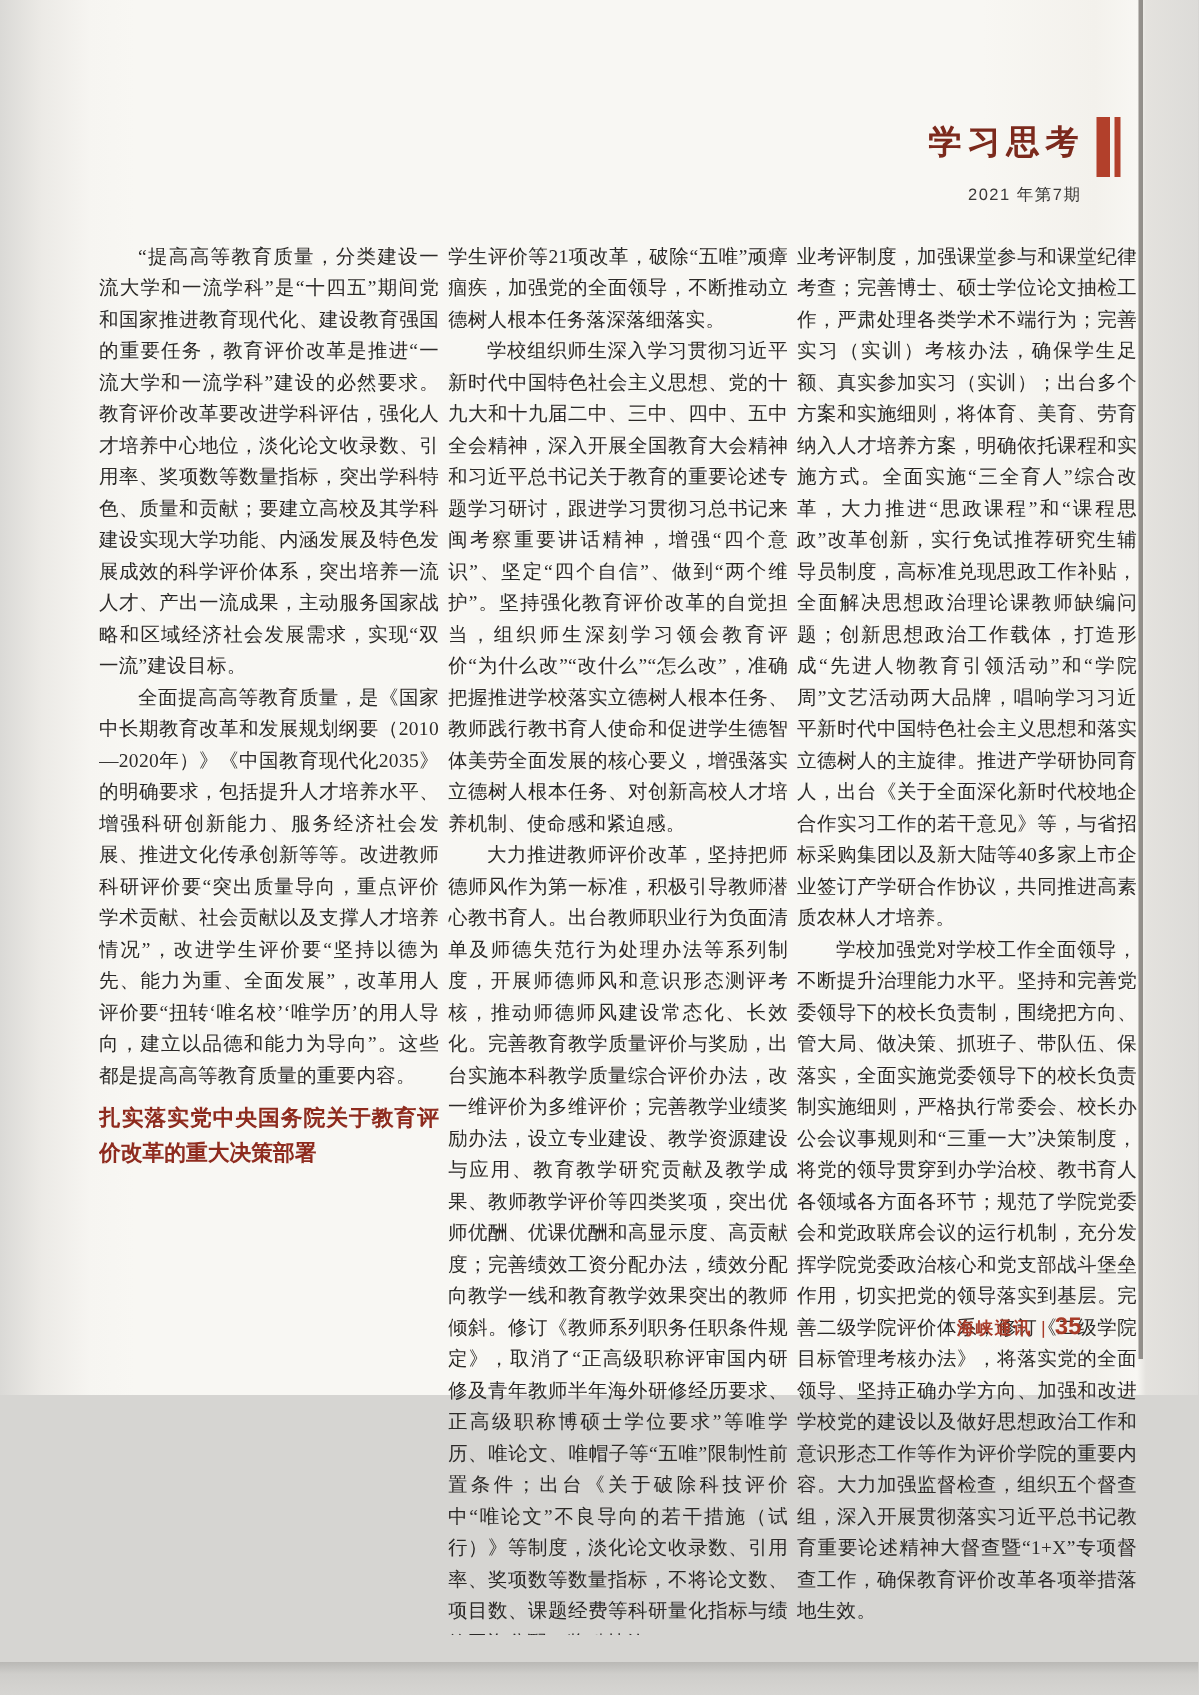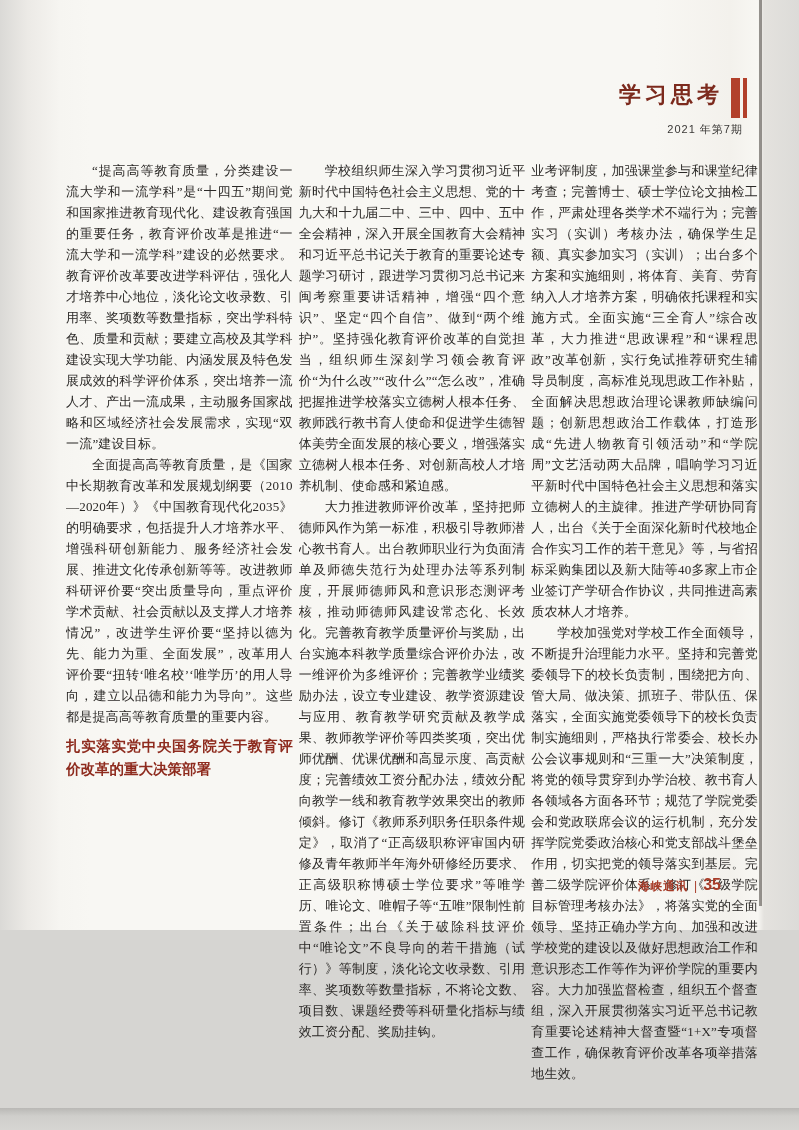--- a/index.html
+++ b/index.html
@@ -29,21 +29,21 @@
   .section-title {
     font-family:"Liberation Sans","DejaVu Sans",sans-serif;
     font-weight:bold; font-size:22px; letter-spacing:4px;
     color:#7c2a1d; line-height:1; padding-top:6px;
   }
   .bars { display:flex; margin-left:8px; }
   .bar1 { width:9px; height:40px; background:#b2402b; margin-right:3px; }
   .bar2 { width:4px; height:40px; background:#b2402b; }
   .issue {
     font-family:"Liberation Sans","DejaVu Sans",sans-serif;
-    font-size:11px; color:#3a3836; margin-top:4px; margin-right:4px; letter-spacing:1px;
+    font-size:11px; color:#3a3836; margin-top:4px; margin-right:26px; letter-spacing:1px;
   }
   
   .columns {
     position:absolute; left:66px; top:160px; width:692px; height:930px;
     display:grid; grid-template-columns:repeat(3,1fr); column-gap:6px;
   }
   .col { overflow:hidden; }
   .para {
     margin:0; text-indent:2em; text-align:justify;
     font-size:13px; line-height:21px; color:#2b2927;
@@ -81,20 +81,21 @@
     <div class="issue">2021 年第7期</div>
   </div>
 
   <div class="columns">
     <div class="col">
         <p class="para">“提高高等教育质量，分类建设一流大学和一流学科”是“十四五”期间党和国家推进教育现代化、建设教育强国的重要任务，教育评价改革是推进“一流大学和一流学科”建设的必然要求。教育评价改革要改进学科评估，强化人才培养中心地位，淡化论文收录数、引用率、奖项数等数量指标，突出学科特色、质量和贡献；要建立高校及其学科建设实现大学功能、内涵发展及特色发展成效的科学评价体系，突出培养一流人才、产出一流成果，主动服务国家战略和区域经济社会发展需求，实现“双一流”建设目标。</p>
         <p class="para">全面提高高等教育质量，是《国家中长期教育改革和发展规划纲要（2010—2020年）》《中国教育现代化2035》的明确要求，包括提升人才培养水平、增强科研创新能力、服务经济社会发展、推进文化传承创新等等。改进教师科研评价要“突出质量导向，重点评价学术贡献、社会贡献以及支撑人才培养情况”，改进学生评价要“坚持以德为先、能力为重、全面发展”，改革用人评价要“扭转‘唯名校’‘唯学历’的用人导向，建立以品德和能力为导向”。这些都是提高高等教育质量的重要内容。</p>
         <h3 class="red-heading">扎实落实党中央国务院关于教育评价改革的重大决策部署</h3>
       </div>
     <div class="col">
+        <p class="para cont">学生评价等21项改革，破除“五唯”顽瘴痼疾，加强党的全面领导，不断推动立德树人根本任务落深落细落实。</p>
         <p class="para">学校组织师生深入学习贯彻习近平新时代中国特色社会主义思想、党的十九大和十九届二中、三中、四中、五中全会精神，深入开展全国教育大会精神和习近平总书记关于教育的重要论述专题学习研讨，跟进学习贯彻习总书记来闽考察重要讲话精神，增强“四个意识”、坚定“四个自信”、做到“两个维护”。坚持强化教育评价改革的自觉担当，组织师生深刻学习领会教育评价“为什么改”“改什么”“怎么改”，准确把握推进学校落实立德树人根本任务、教师践行教书育人使命和促进学生德智体美劳全面发展的核心要义，增强落实立德树人根本任务、对创新高校人才培养机制、使命感和紧迫感。</p>
         <p class="para">大力推进教师评价改革，坚持把师德师风作为第一标准，积极引导教师潜心教书育人。出台教师职业行为负面清单及师德失范行为处理办法等系列制度，开展师德师风和意识形态测评考核，推动师德师风建设常态化、长效化。完善教育教学质量评价与奖励，出台实施本科教学质量综合评价办法，改一维评价为多维评价；完善教学业绩奖励办法，设立专业建设、教学资源建设与应用、教育教学研究贡献及教学成果、教师教学评价等四类奖项，突出优师优酬、优课优酬和高显示度、高贡献度；完善绩效工资分配办法，绩效分配向教学一线和教育教学效果突出的教师倾斜。修订《教师系列职务任职条件规定》，取消了“正高级职称评审国内研修及青年教师半年海外研修经历要求、正高级职称博硕士学位要求”等唯学历、唯论文、唯帽子等“五唯”限制性前置条件；出台《关于破除科技评价中“唯论文”不良导向的若干措施（试行）》等制度，淡化论文收录数、引用率、奖项数等数量指标，不将论文数、项目数、课题经费等科研量化指标与绩效工资分配、奖励挂钩。</p>
       </div>
     <div class="col">
         <p class="para cont">业考评制度，加强课堂参与和课堂纪律考查；完善博士、硕士学位论文抽检工作，严肃处理各类学术不端行为；完善实习（实训）考核办法，确保学生足额、真实参加实习（实训）；出台多个方案和实施细则，将体育、美育、劳育纳入人才培养方案，明确依托课程和实施方式。全面实施“三全育人”综合改革，大力推进“思政课程”和“课程思政”改革创新，实行免试推荐研究生辅导员制度，高标准兑现思政工作补贴，全面解决思想政治理论课教师缺编问题；创新思想政治工作载体，打造形成“先进人物教育引领活动”和“学院周”文艺活动两大品牌，唱响学习习近平新时代中国特色社会主义思想和落实立德树人的主旋律。推进产学研协同育人，出台《关于全面深化新时代校地企合作实习工作的若干意见》等，与省招标采购集团以及新大陆等40多家上市企业签订产学研合作协议，共同推进高素质农林人才培养。</p>
         <p class="para">学校加强党对学校工作全面领导，不断提升治理能力水平。坚持和完善党委领导下的校长负责制，围绕把方向、管大局、做决策、抓班子、带队伍、保落实，全面实施党委领导下的校长负责制实施细则，严格执行常委会、校长办公会议事规则和“三重一大”决策制度，将党的领导贯穿到办学治校、教书育人各领域各方面各环节；规范了学院党委会和党政联席会议的运行机制，充分发挥学院党委政治核心和党支部战斗堡垒作用，切实把党的领导落实到基层。完善二级学院评价体系，修订《二级学院目标管理考核办法》，将落实党的全面领导、坚持正确办学方向、加强和改进学校党的建设以及做好思想政治工作和意识形态工作等作为评价学院的重要内容。大力加强监督检查，组织五个督查组，深入开展贯彻落实习近平总书记教育重要论述精神大督查暨“1+X”专项督查工作，确保教育评价改革各项举措落地生效。</p>
       </div>
   </div>
 
   <div class="footer">

